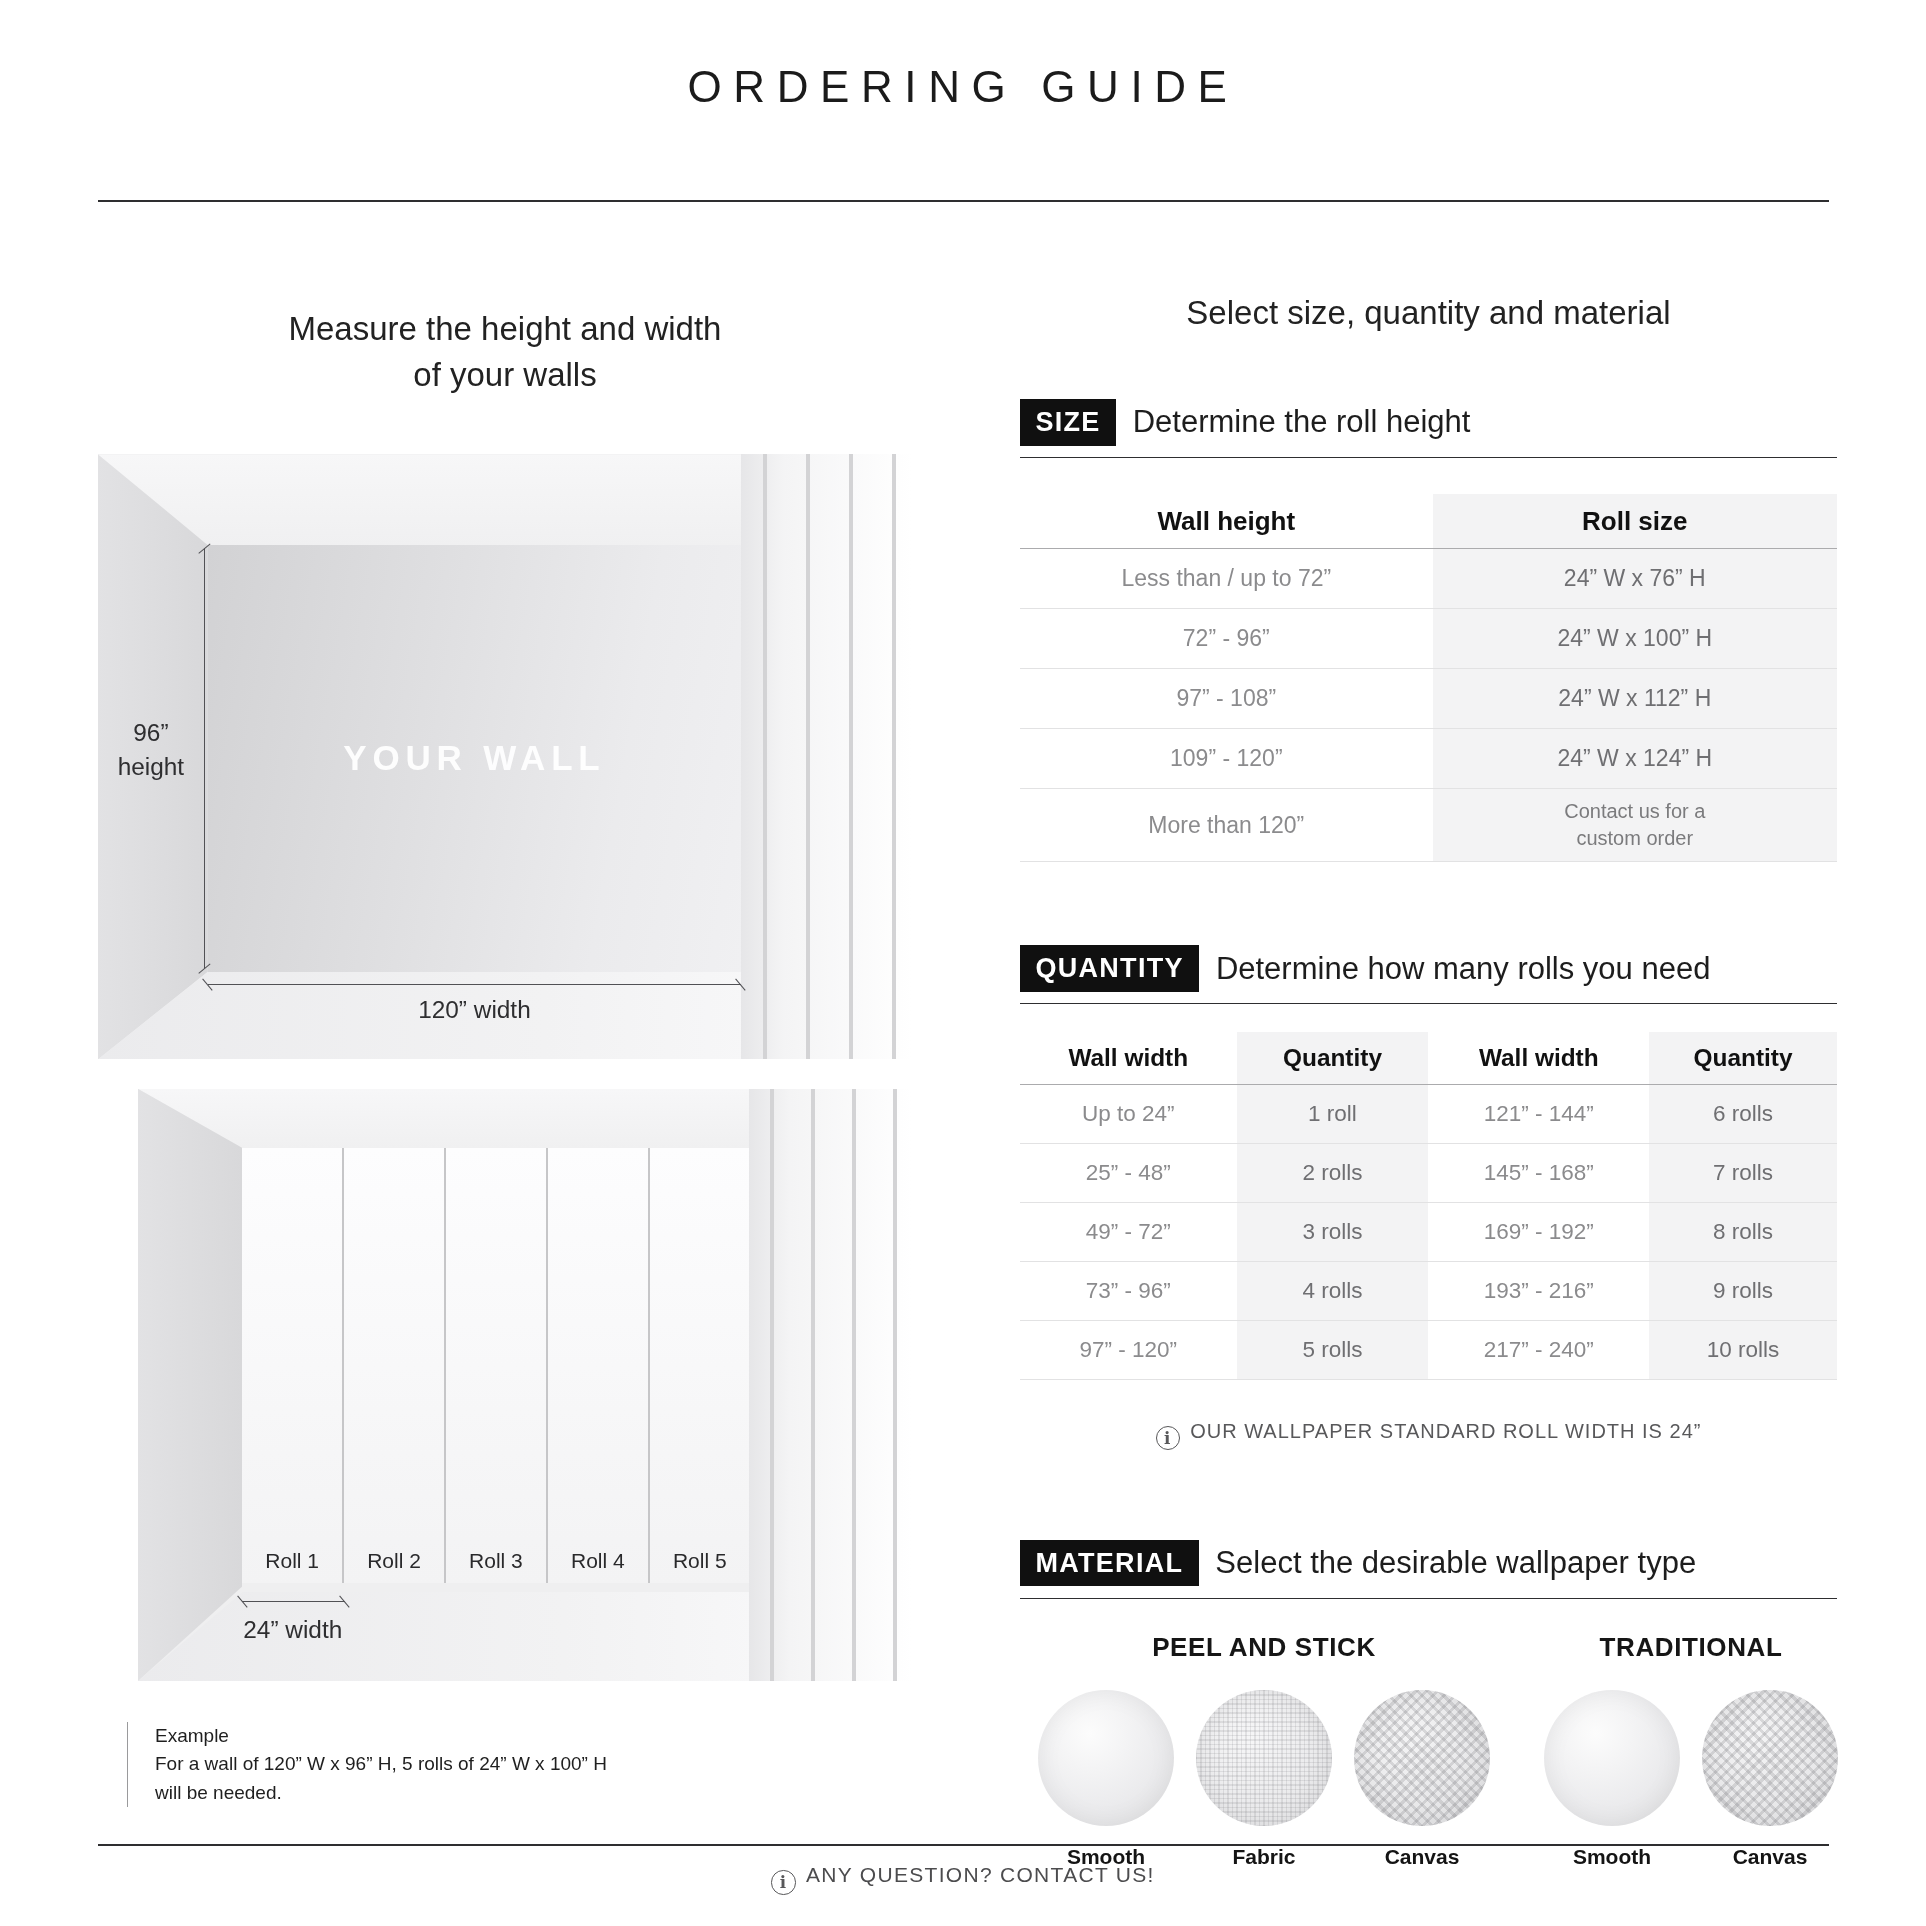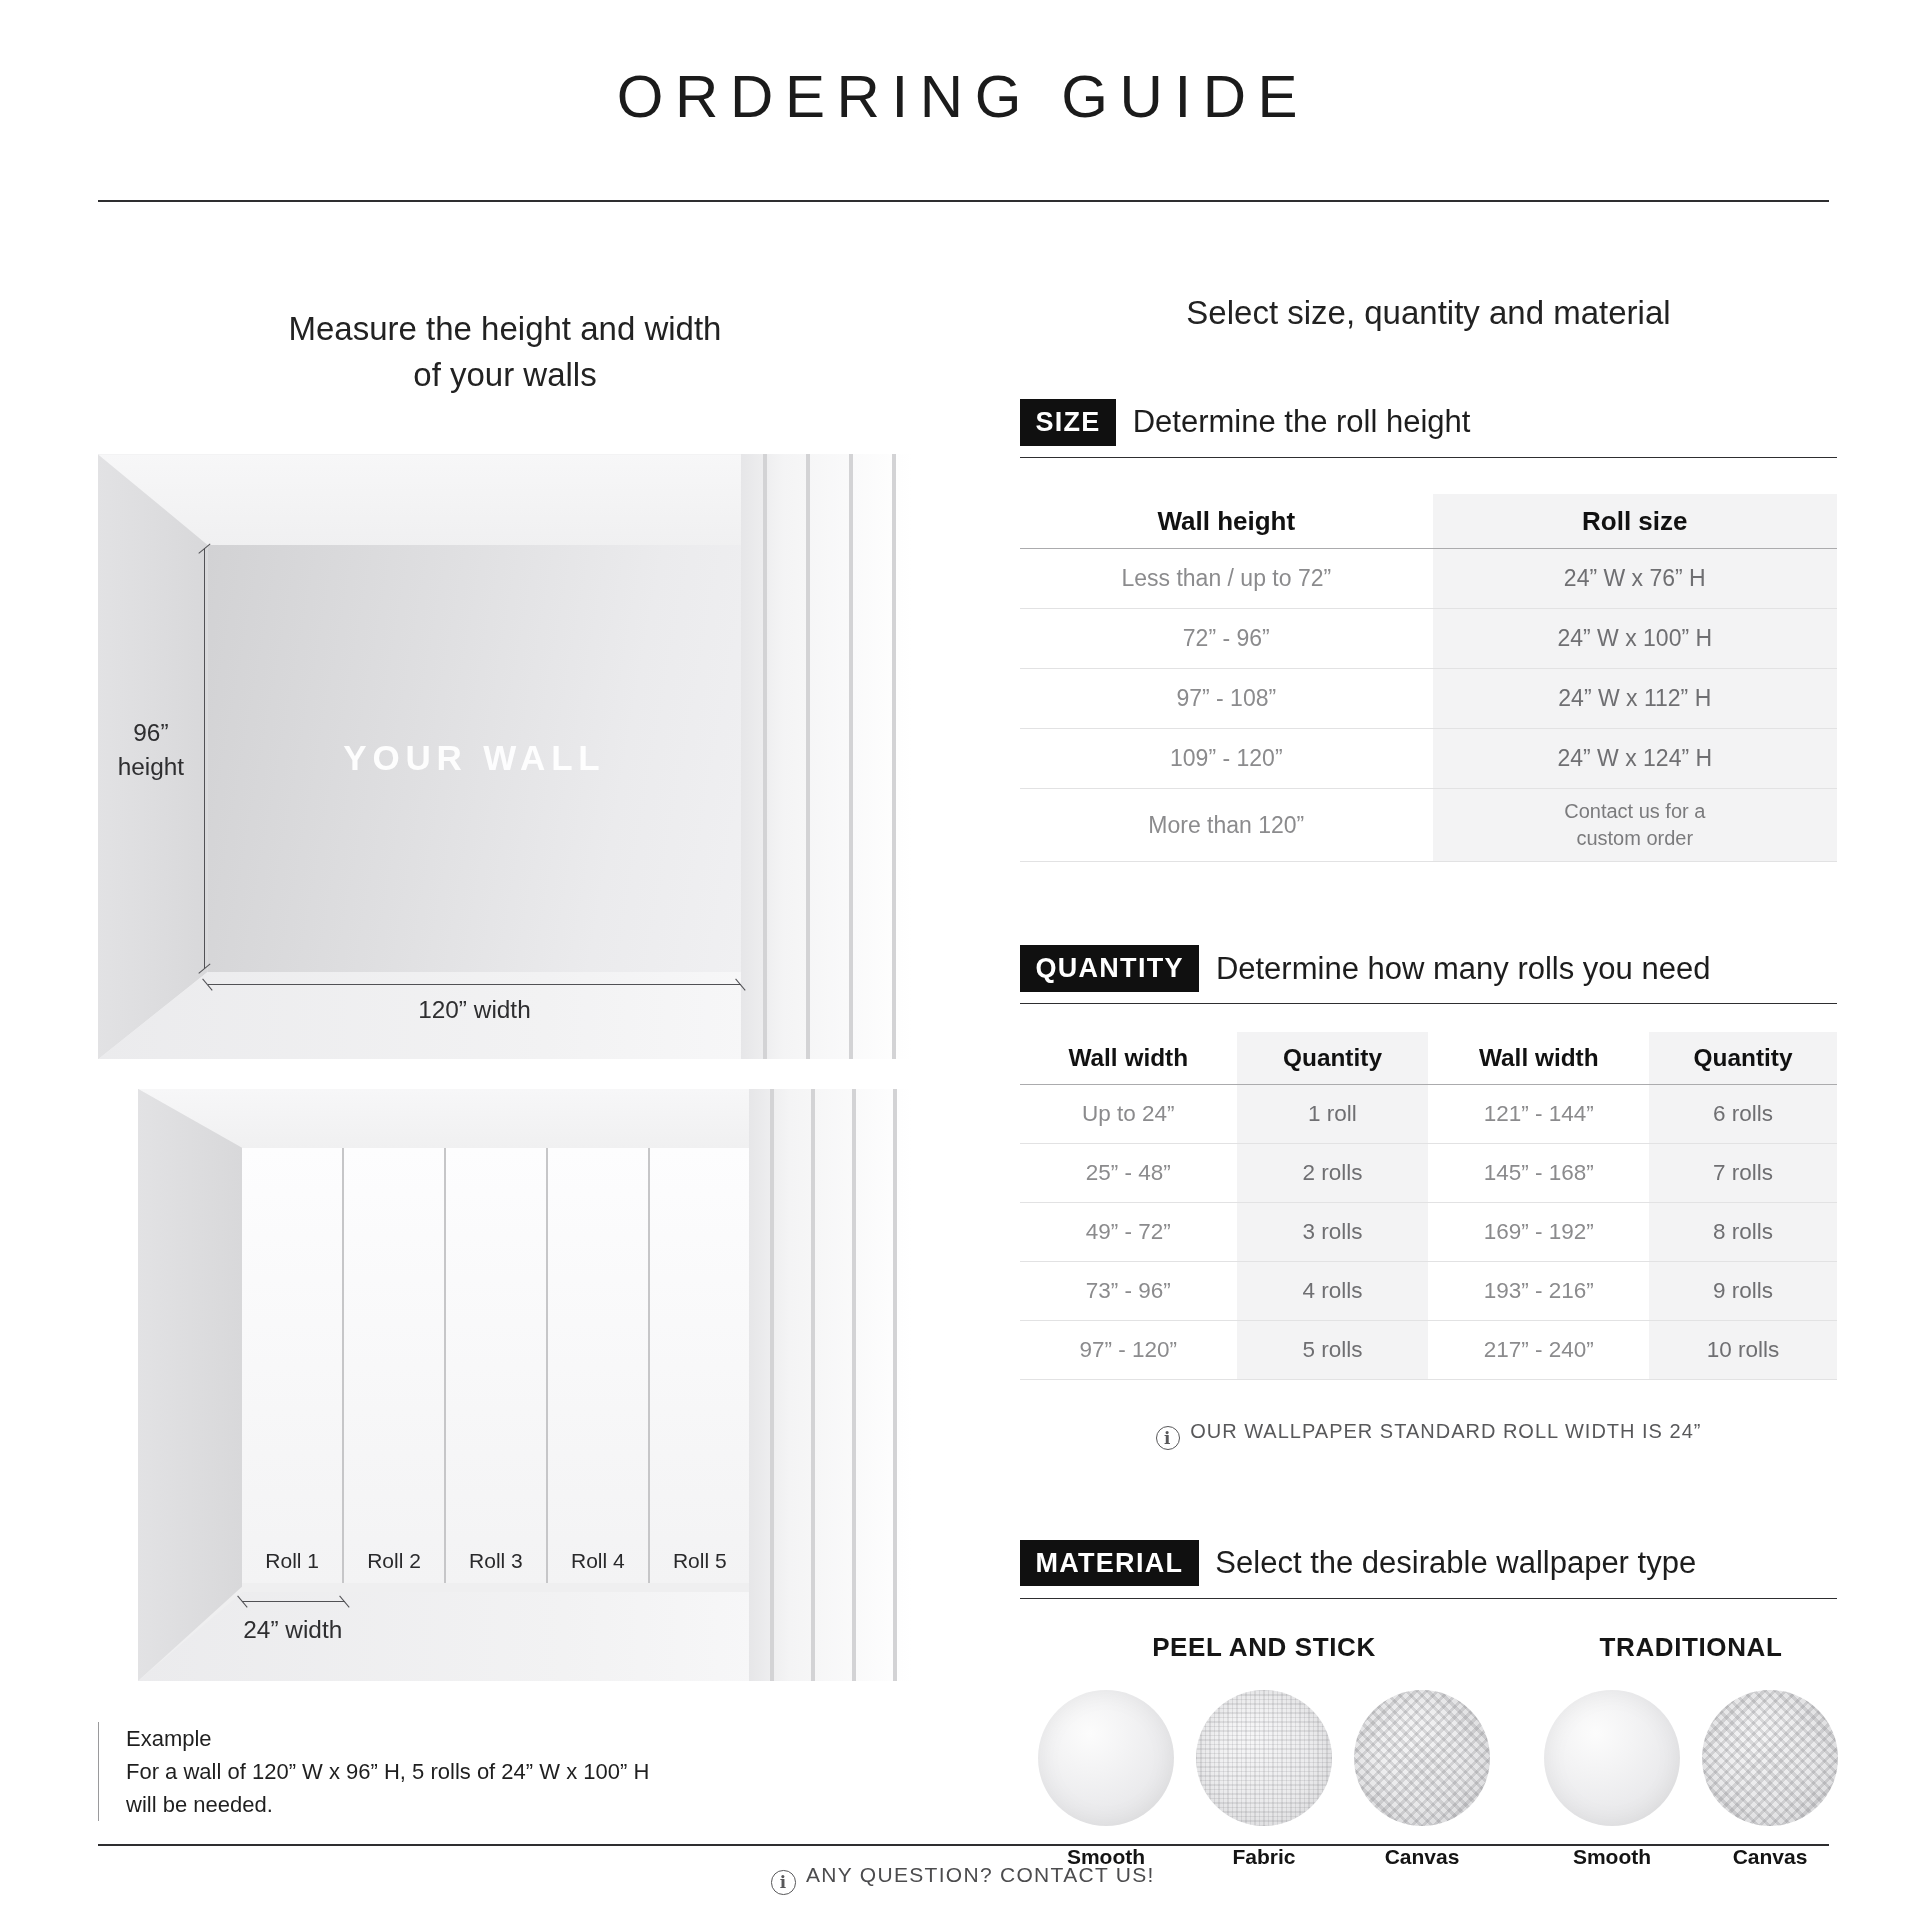--- a/index.html
+++ b/index.html
@@ -1,20 +1,20 @@
 <!DOCTYPE html>
 <html style="font-size:10.3px"><head>
 <meta charset="utf-8">
 <style>
   * { margin:0; padding:0; box-sizing:border-box; }
   body { background:#ffffff; font-family:"Liberation Sans","DejaVu Sans",sans-serif; }
   .page { position:relative; width:1926px; height:1926px; background:#ffffff; color:#1e1e1e; overflow:hidden; }
 
   .title { position:absolute; top:62px; left:0; width:100%; text-align:center;
-           font-size:60px; font-weight:500; letter-spacing:11.6px; color:#1b1b1b; }
+           font-size:44px; font-weight:500; letter-spacing:11.6px; color:#1b1b1b; }
   .rule-top { position:absolute; top:200px; left:98px; width:1731px; height:1.9px; background:#2e2e30; }
 
   .col-left  { position:absolute; left:98px;  top:306px; width:814px; }
   .col-right { position:absolute; left:1020px; top:290px; width:817px; }
   .col-heading { font-size:33px; line-height:1.4; text-align:center; font-weight:500; color:#222; }
 
   
   .room { margin-top:56px; height:605px; position:relative; overflow:hidden; background:#efeff0; }
   .room--rolls { margin-top:29.5px; height:592px;margin-left:40px; }
   .ceiling { position:absolute; top:0; left:0; width:100%; height:15%;
@@ -51,21 +51,21 @@
            display:flex; gap:2.6px; background:#c6c6c8; z-index:3; }
   .panel { flex:1; position:relative; background:linear-gradient(180deg,#fdfdfe,#f3f3f4); }
   .panel-label { position:absolute; bottom:10.3px; left:0; width:100%; text-align:center; font-size:21px; color:#29292b; }
   .room--rolls .ceiling { height:10%; }
   .room--rolls .leftwall { clip-path:polygon(0 0,100% 10%,100% 84%,0 100%); }
   .room--rolls .floor { height:15%; }
   .room--rolls .hdim { width:13.2%; top:86.5%; }
   .room--rolls .dim-label-h { left:9%; width:22%; top:89%; }
 
   .example { margin-top:41px; border-left:1.9px solid #9a9a9c; padding-left:27px;
-             font-size:22px; line-height:1.5; color:#1f1f1f; }
+             font-size:19px; line-height:1.5; color:#1f1f1f;margin-left:29px; }
 
   
   .sec-head { display:flex; align-items:center; gap:16.7px; border-bottom:1.9px solid #2e2e30; padding-bottom:11.6px; }
   .badge { background:#101010; color:#ffffff; font-weight:700; font-size:27px; letter-spacing:1.3px; padding:7.7px 15.4px; }
   .sec-sub { font-size:31px; color:#1d1d1d; }
   .size-section { margin-top:63px; }
   .qty-section { margin-top:83px; }
   .mat-section { margin-top:90px; }
 
   .tbl { display:grid; }

